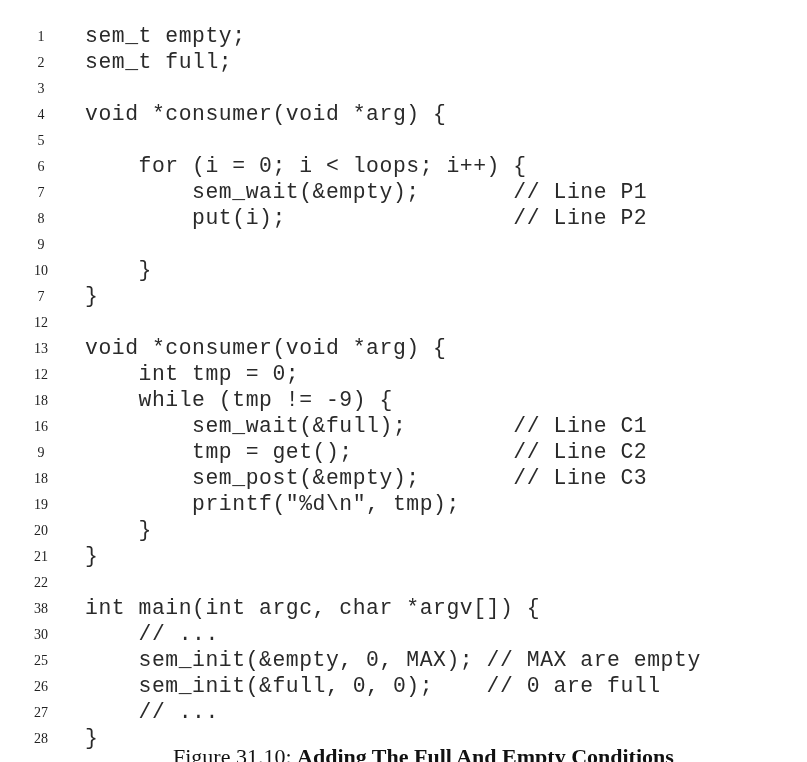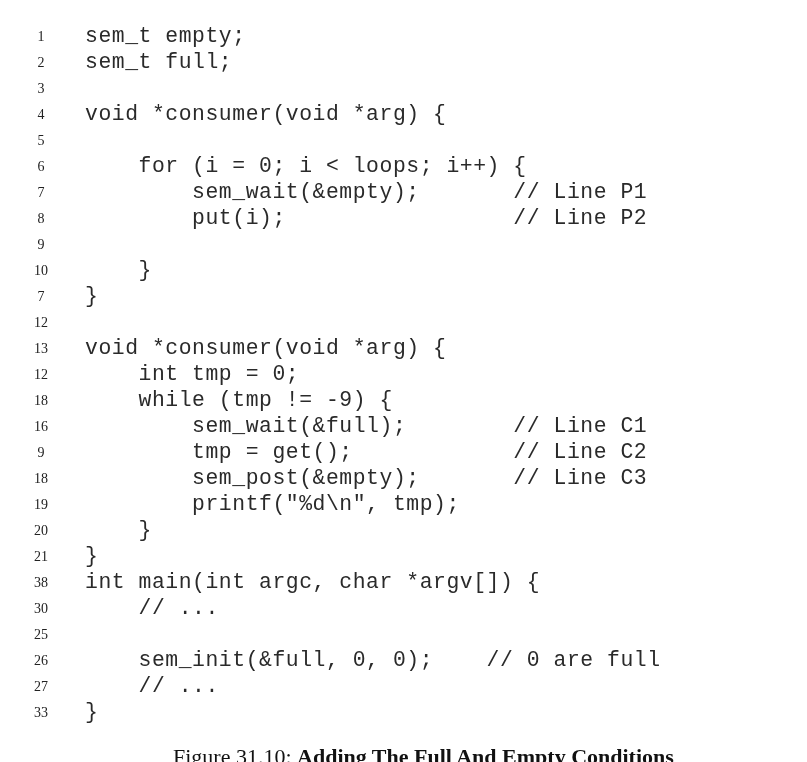--- a/index.html
+++ b/index.html
@@ -75,23 +75,24 @@
   <div class="code-line"><span class="line-number">12</span><span class="line-code"></span></div>
   <div class="code-line"><span class="line-number">13</span><span class="line-code">void *consumer(void *arg) {</span></div>
   <div class="code-line"><span class="line-number">12</span><span class="line-code">    int tmp = 0;</span></div>
   <div class="code-line"><span class="line-number">18</span><span class="line-code">    while (tmp != -9) {</span></div>
   <div class="code-line"><span class="line-number">16</span><span class="line-code">        sem_wait(&amp;full);        // Line C1</span></div>
   <div class="code-line"><span class="line-number">9</span><span class="line-code">        tmp = get();            // Line C2</span></div>
   <div class="code-line"><span class="line-number">18</span><span class="line-code">        sem_post(&amp;empty);       // Line C3</span></div>
   <div class="code-line"><span class="line-number">19</span><span class="line-code">        printf("%d\n", tmp);</span></div>
   <div class="code-line"><span class="line-number">20</span><span class="line-code">    }</span></div>
   <div class="code-line"><span class="line-number">21</span><span class="line-code">}</span></div>
+  <div class="code-line"><span class="line-number">22</span><span class="line-code"></span></div>
   <div class="code-line"><span class="line-number">38</span><span class="line-code">int main(int argc, char *argv[]) {</span></div>
   <div class="code-line"><span class="line-number">30</span><span class="line-code">    // ...</span></div>
-  <div class="code-line"><span class="line-number">25</span></div>
+  <div class="code-line"><span class="line-number">25</span><span class="line-code">    sem_init(&amp;empty, 0, MAX); // MAX are empty</span></div>
   <div class="code-line"><span class="line-number">26</span><span class="line-code">    sem_init(&amp;full, 0, 0);    // 0 are full</span></div>
   <div class="code-line"><span class="line-number">27</span><span class="line-code">    // ...</span></div>
-  <div class="code-line"><span class="line-number">33</span><span class="line-code">}</span></div>
+  <div class="code-line"><span class="line-number">28</span><span class="line-code">}</span></div>
 </div>
 
 <div class="caption">
   <span class="caption-label">Figure 31.10: </span><span class="caption-title">Adding The Full And Empty Conditions</span>
 </div>
 
 </body></html>

